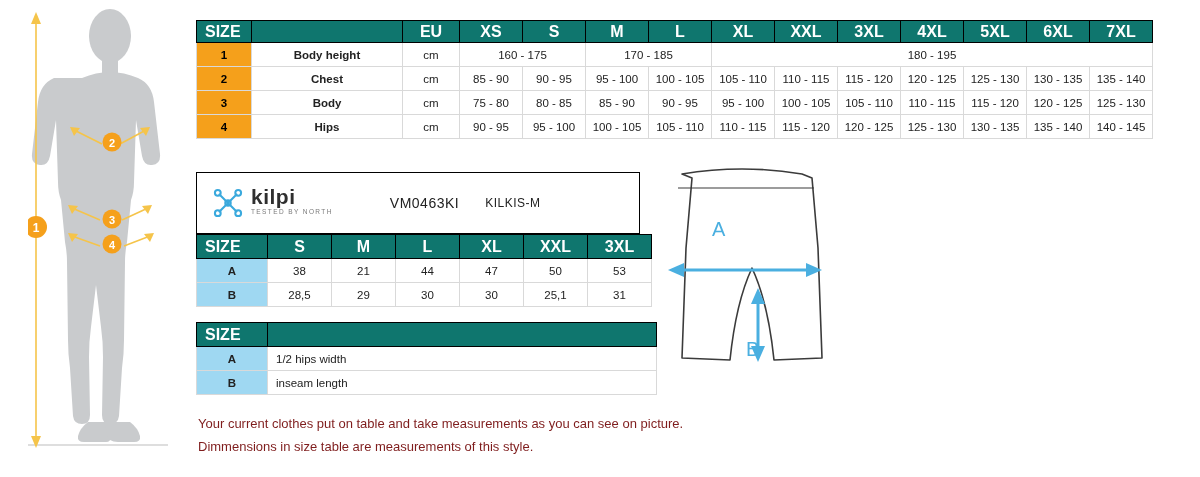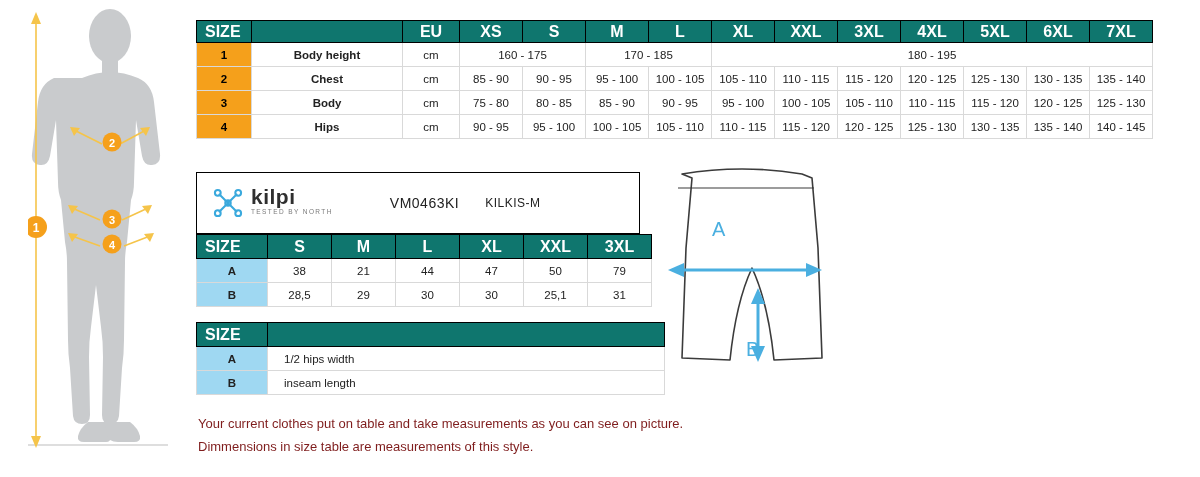--- a/index.html
+++ b/index.html
@@ -48,21 +48,21 @@
   .ab-table{position:absolute;left:196px;top:234px;}
   .ab-table td,.ab-table th{height:23px;}
   .ab-table .c-key{width:62px;}
   .ab-table .c-val{width:63px;}
   .ab-key{background:#9fd8f2;font-weight:bold;}
 
   
   .legend-table{position:absolute;left:196px;top:322px;}
   .legend-table td,.legend-table th{height:23px;}
   .legend-table .c-key{width:62px;}
-  .legend-table .c-desc{width:380px;text-align:left;padding-left:16px;}
+  .legend-table .c-desc{width:380px;text-align:left;padding-left:8px;}
 
   
   .notes{position:absolute;left:198px;top:413px;font-size:13px;color:#7f1d1d;line-height:1.75;}
 
   
   .shorts-pane{position:absolute;left:660px;top:160px;width:220px;height:240px;}
   .letter-a{position:absolute;left:52px;top:58px;font-size:20px;color:#4aafe0;}
   .letter-b{position:absolute;left:86px;top:178px;font-size:20px;color:#4aafe0;}
 </style>
 </head>
@@ -237,21 +237,21 @@
       </tr>
     </thead>
     <tbody>
       <tr>
         <td class="ab-key">A</td>
         <td>38</td>
         <td>21</td>
         <td>44</td>
         <td>47</td>
         <td>50</td>
-        <td>79</td>
+        <td>53</td>
       </tr>
       <tr>
         <td class="ab-key">B</td>
         <td>28,5</td>
         <td>29</td>
         <td>30</td>
         <td>30</td>
         <td>25,1</td>
         <td>31</td>
       </tr>

